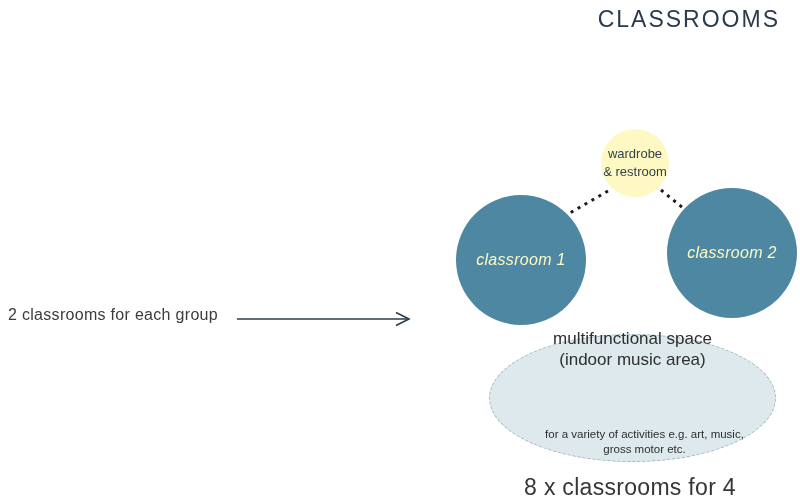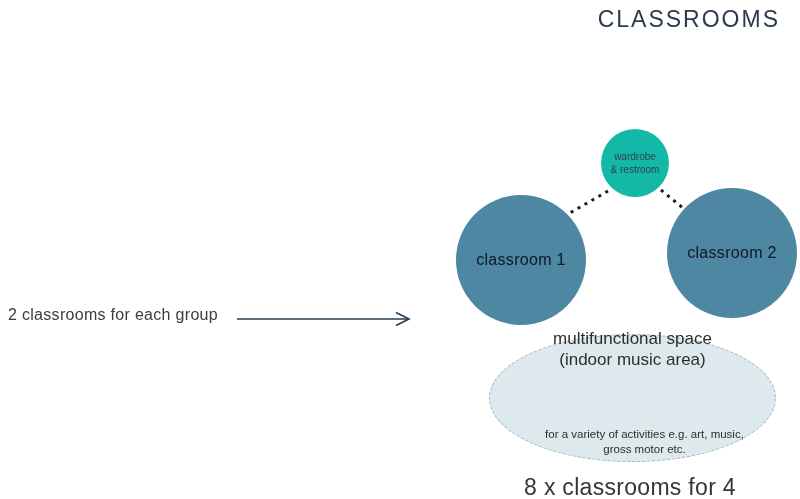--- a/index.html
+++ b/index.html
@@ -40,31 +40,32 @@
     position: absolute;
     border-radius: 50%;
     display: flex;
     align-items: center;
     justify-content: center;
     text-align: center;
   }
   .circle-wardrobe {
     left: 601px; top: 129px;
     width: 68px; height: 68px;
-    background: #14b8a6;
-    font-size: 10px;
+    background: #fef9c3;
+    font-size: 13px;
     line-height: 1.35;
     color: #32434e;
   }
   .circle-classroom {
     width: 130px; height: 130px;
     background: #4d87a1;
     font-size: 16px;
-    color: #0f172a;
+    color: #fef9c3;
     letter-spacing: 0.3px;
+    font-style: italic;
   }
   .circle-classroom1 { left: 456px; top: 195px; }
   .circle-classroom2 { left: 667px; top: 188px; }
   .ellipse {
     position: absolute;
     left: 489px; top: 334px;
     width: 287px; height: 128px;
     border-radius: 50%;
     background: #dde9ec;
     border: 1px dashed #9cb7bf;

